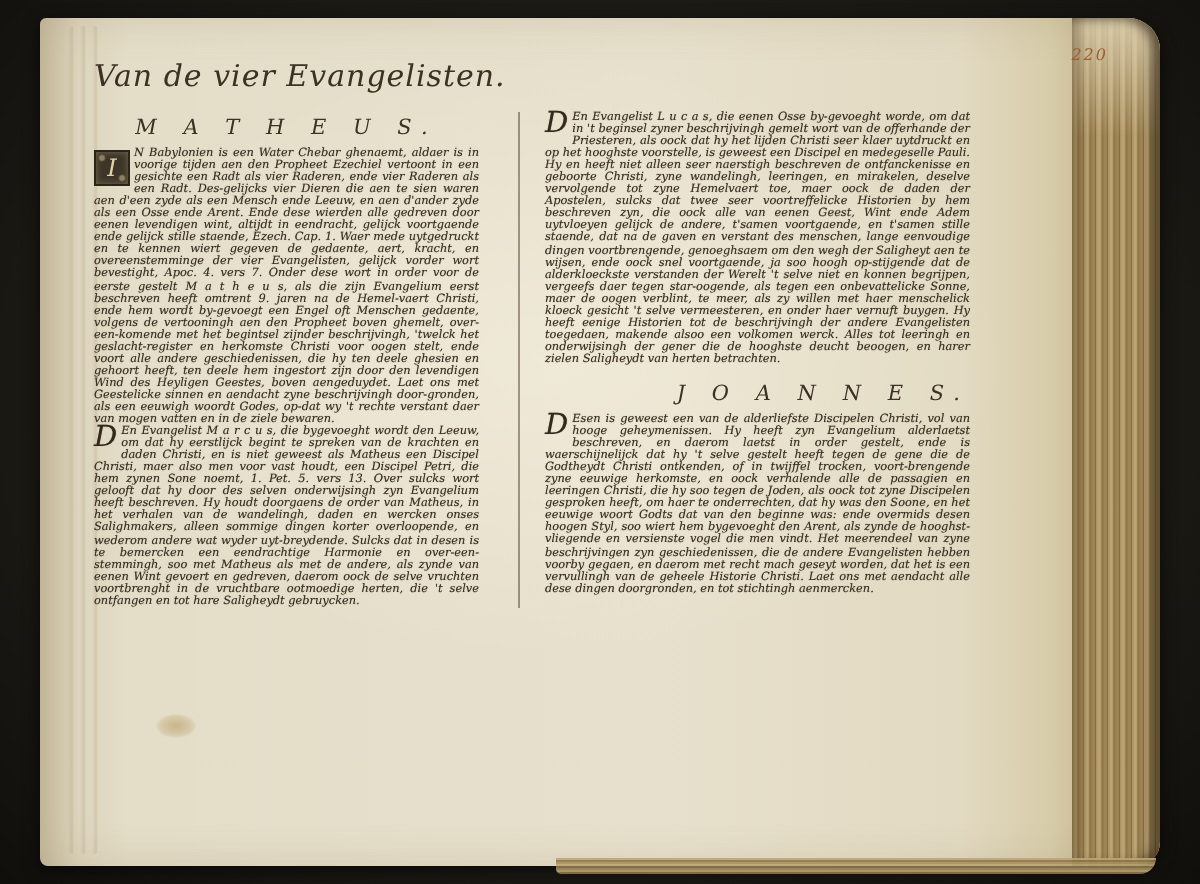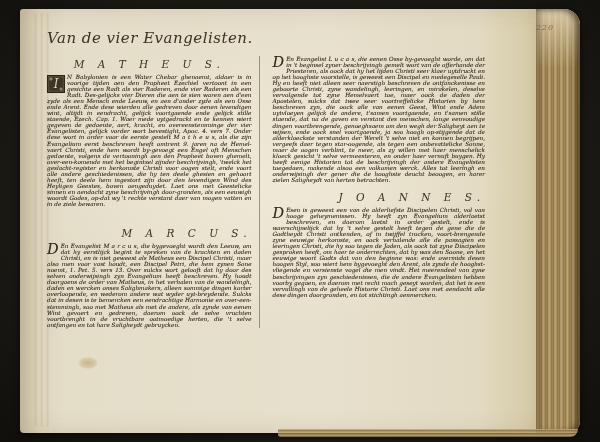--- a/index.html
+++ b/index.html
@@ -62,21 +62,21 @@
     position:absolute;left:27px;top:20px;width:438px;
     color:#33291d;
   }
   .title{
     text-align:left;font-size:15px;letter-spacing:.5px;
     color:#3b3124;margin:0 0 9px 0;font-weight:normal;
   }
   .cols{
     display:grid;grid-template-columns:1fr 1fr;column-gap:13px;
   }
-  .col-left{border-right:1px solid rgba(90,78,58,.55);padding-right:7px;}
+  .col-left{border-right:1px solid rgba(90,78,58,.55);padding-right:19px;}
   .col-right{padding-left:0px;}
   .sec-head{
     text-align:center;font-size:10.5px;font-weight:normal;
     letter-spacing:5px;color:#3b3124;margin:2px 0 4px 0;
   }
   .sec-head.gap{margin-top:22px;}
   .body-text{
     font-size:5.7px;line-height:6.05px;text-align:justify;
     color:#392e21;text-shadow:0 0 .4px rgba(57,46,33,.5);
   }
@@ -113,21 +113,20 @@
       <h1 class="title">Van de vier Evangelisten.</h1>
 
       <div class="cols">
 
         <div class="col-left">
           <h2 class="sec-head">M A T H E U S.</h2>
           <div class="body-text">
             <span class="initial-block">I</span><span>N Babylonien is een Water Chebar ghenaemt, aldaer is in voorige tijden aen den Propheet Ezechiel vertoont in een gesichte een Radt als vier Raderen, ende vier Raderen als een Radt. Des-gelijcks vier Dieren die aen te sien waren aen d'een zyde als een Mensch ende Leeuw, en aen d'ander zyde als een Osse ende Arent. Ende dese wierden alle gedreven door eenen levendigen wint, altijdt in eendracht, gelijck voortgaende ende gelijck stille staende, Ezech. Cap. 1. Waer mede uytgedruckt en te kennen wiert gegeven de gedaente, aert, kracht, en overeenstemminge der vier Evangelisten, gelijck vorder wort bevestight, Apoc. 4. vers 7. Onder dese wort in order voor de eerste gestelt M a t h e u s, als die zijn Evangelium eerst beschreven heeft omtrent 9. jaren na de Hemel-vaert Christi, ende hem wordt by-gevoegt een Engel oft Menschen gedaente, volgens de vertooningh aen den Propheet boven ghemelt, over-een-komende met het begintsel zijnder beschrijvingh, 'twelck het geslacht-register en herkomste Christi voor oogen stelt, ende voort alle andere geschiedenissen, die hy ten deele ghesien en gehoort heeft, ten deele hem ingestort zijn door den levendigen Wind des Heyligen Geestes, boven aengeduydet. Laet ons met Geestelicke sinnen en aendacht zyne beschrijvingh door-gronden, als een eeuwigh woordt Godes, op-dat wy 't rechte verstant daer van mogen vatten en in de ziele bewaren.</span>
           </div>
 
-          <h2 class="sec-head gap">M A R C U S.</h2>
           <div class="body-text">
             <span class="initial-plain">D</span><span>En Evangelist M a r c u s, die bygevoeght wordt den Leeuw, om dat hy eerstlijck begint te spreken van de krachten en daden Christi, en is niet geweest als Matheus een Discipel Christi, maer also men voor vast houdt, een Discipel Petri, die hem zynen Sone noemt, 1. Pet. 5. vers 13. Over sulcks wort gelooft dat hy door des selven onderwijsingh zyn Evangelium heeft beschreven. Hy houdt doorgaens de order van Matheus, in het verhalen van de wandelingh, daden en wercken onses Salighmakers, alleen sommige dingen korter overloopende, en wederom andere wat wyder uyt-breydende. Sulcks dat in desen is te bemercken een eendrachtige Harmonie en over-een-stemmingh, soo met Matheus als met de andere, als zynde van eenen Wint gevoert en gedreven, daerom oock de selve vruchten voortbrenght in de vruchtbare ootmoedige herten, die 't selve ontfangen en tot hare Saligheydt gebruycken.</span>
           </div>
         </div>
 
         <div class="col-right">
           <div class="body-text">
             <span class="initial-plain">D</span><span>En Evangelist L u c a s, die eenen Osse by-gevoeght worde, om dat in 't beginsel zyner beschrijvingh gemelt wort van de offerhande der Priesteren, als oock dat hy het lijden Christi seer klaer uytdruckt en op het hooghste voorstelle, is geweest een Discipel en medegeselle Pauli. Hy en heeft niet alleen seer naerstigh beschreven de ontfanckenisse en geboorte Christi, zyne wandelingh, leeringen, en mirakelen, deselve vervolgende tot zyne Hemelvaert toe, maer oock de daden der Apostelen, sulcks dat twee seer voortreffelicke Historien by hem beschreven zyn, die oock alle van eenen Geest, Wint ende Adem uytvloeyen gelijck de andere, t'samen voortgaende, en t'samen stille staende, dat na de gaven en verstant des menschen, lange eenvoudige dingen voortbrengende, genoeghsaem om den wegh der Saligheyt aen te wijsen, ende oock snel voortgaende, ja soo hoogh op-stijgende dat de alderkloeckste verstanden der Werelt 't selve niet en konnen begrijpen, vergeefs daer tegen star-oogende, als tegen een onbevattelicke Sonne, maer de oogen verblint, te meer, als zy willen met haer menschelick kloeck gesicht 't selve vermeesteren, en onder haer vernuft buygen. Hy heeft eenige Historien tot de beschrijvingh der andere Evangelisten toegedaen, makende alsoo een volkomen werck. Alles tot leeringh en onderwijsingh der gener die de hooghste deucht beoogen, en harer zielen Saligheydt van herten betrachten.</span>
           </div>
 

